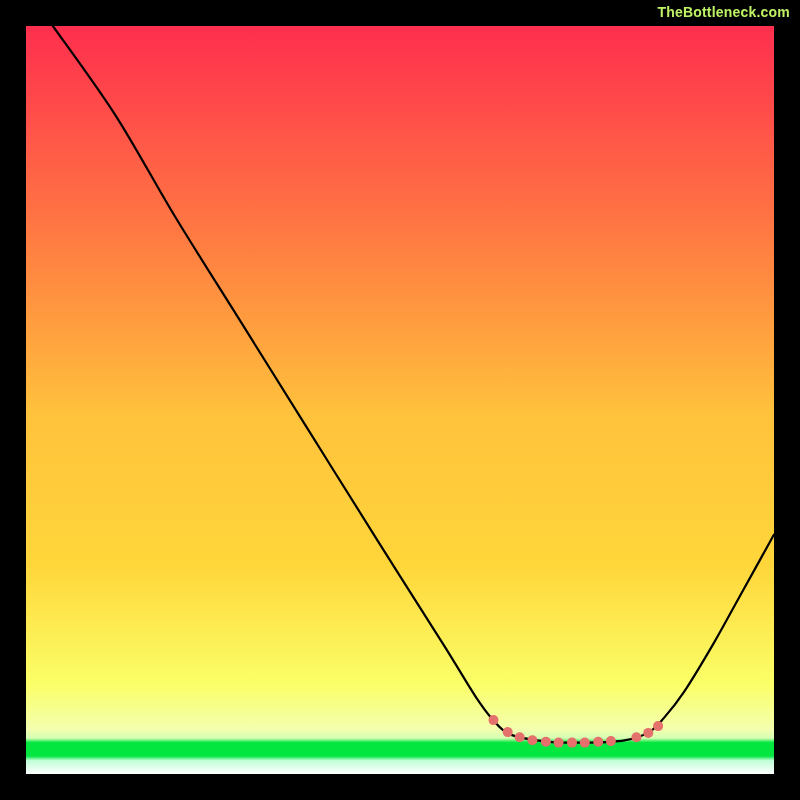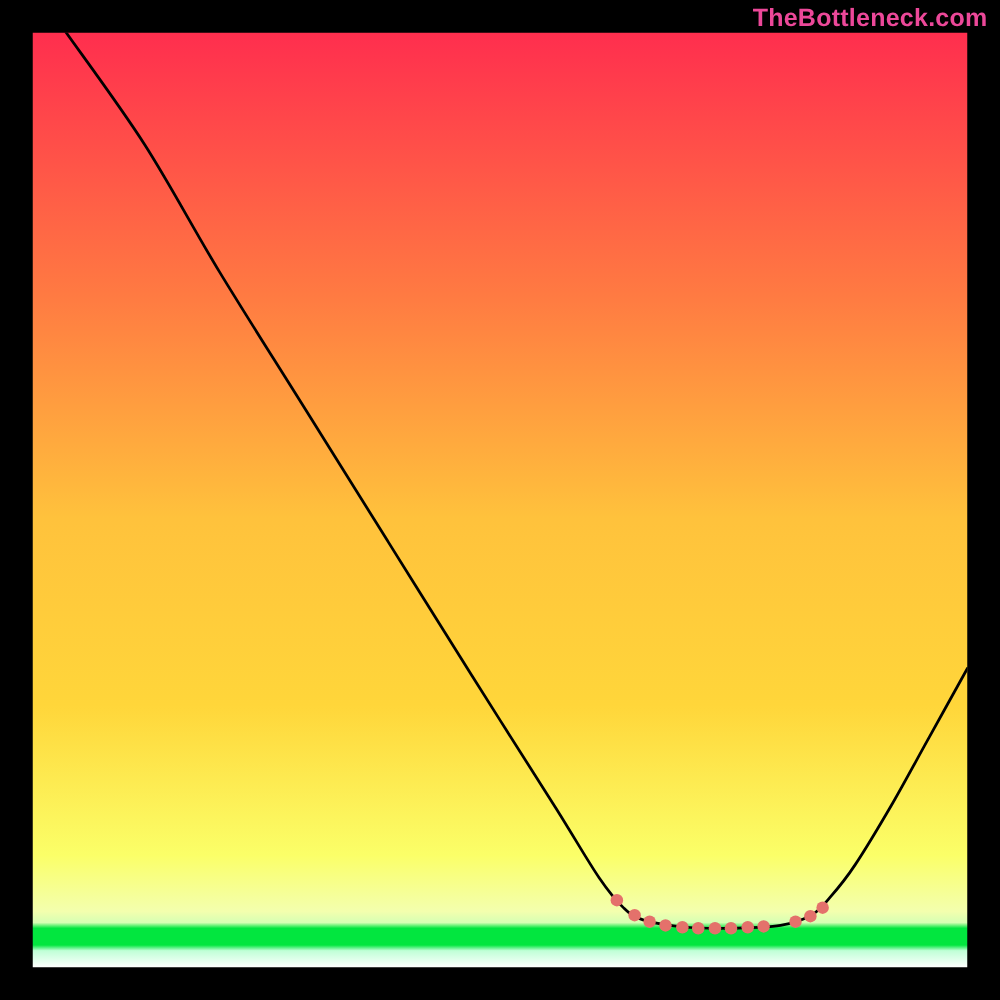--- a/index.html
+++ b/index.html
@@ -16,23 +16,23 @@
     top: 26px;
     width: 748px;
     height: 748px;
     background: #000;
   }
   .watermark {
     position: absolute;
     top: 4px;
     right: 10px;
     font-family: Arial, Helvetica, sans-serif;
-    font-size: 20px;
+    font-size: 14px;
     font-weight: bold;
-    color: #ec4899;
+    color: #bef264;
     letter-spacing: 0.2px;
     z-index: 10;
   }
   svg {
     position: absolute;
     left: 0;
     top: 0;
   }
 </style>
 </head>

